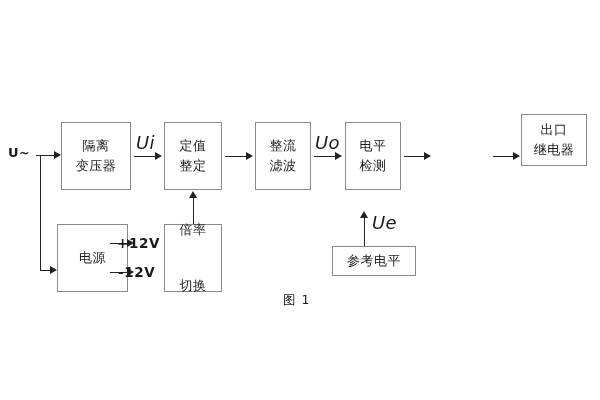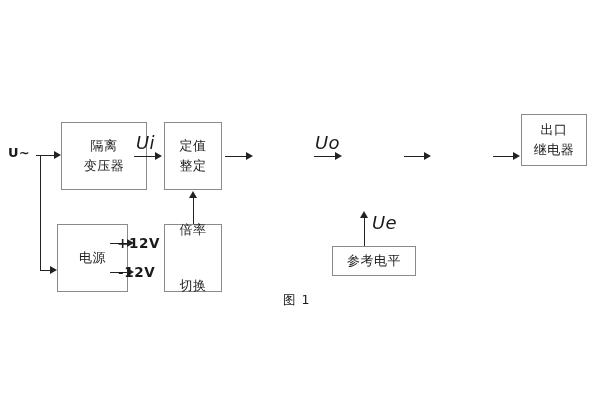--- a/index.html
+++ b/index.html
@@ -135,48 +135,56 @@
   <div class="conn" style="left:40px; top:155px; width:21px;">
     <div class="shaft" style="width:14px;"></div>
     <div class="head" style="left:14px;"></div>
   </div>
 
   <div class="conn" style="left:40px; top:270px; width:17px;">
     <div class="shaft" style="width:10px;"></div>
     <div class="head" style="left:10px;"></div>
   </div>
 
-  <div class="block" style="left:61px; top:122px; width:86px; height:68px;">
+  <div class="block" style="left:61px; top:122px; width:70px; height:68px;">
     <span class="ln">隔离</span>
     <span class="ln">变压器</span>
   </div>
 
   <div class="lbl lbl-sig" style="left:136px; top:132px;">Ui</div>
   <div class="conn" style="left:134px; top:156px; width:28px;">
     <div class="shaft" style="width:21px;"></div>
     <div class="head" style="left:21px;"></div>
   </div>
 
   <div class="block" style="left:164px; top:122px; width:58px; height:68px;">
     <span class="ln">定值</span>
     <span class="ln">整定</span>
   </div>
 
   <div class="conn" style="left:225px; top:156px; width:28px;">
     <div class="shaft" style="width:21px;"></div>
     <div class="head" style="left:21px;"></div>
   </div>
 
+  <div class="block" style="left:255px; top:122px; width:56px; height:68px;">
+    <span class="ln">整流</span>
+    <span class="ln">滤波</span>
+  </div>
 
   <div class="lbl lbl-sig" style="left:315px; top:132px;">Uo</div>
   <div class="conn" style="left:314px; top:156px; width:28px;">
     <div class="shaft" style="width:21px;"></div>
     <div class="head" style="left:21px;"></div>
   </div>
 
+  <div class="block" style="left:345px; top:122px; width:56px; height:68px;">
+    <span class="ln">电平</span>
+    <span class="ln">检测</span>
+  </div>
 
   <div class="conn" style="left:404px; top:156px; width:27px;">
     <div class="shaft" style="width:20px;"></div>
     <div class="head" style="left:20px;"></div>
   </div>
 
 
   <div class="conn" style="left:493px; top:156px; width:27px;">
     <div class="shaft" style="width:20px;"></div>
     <div class="head" style="left:20px;"></div>

